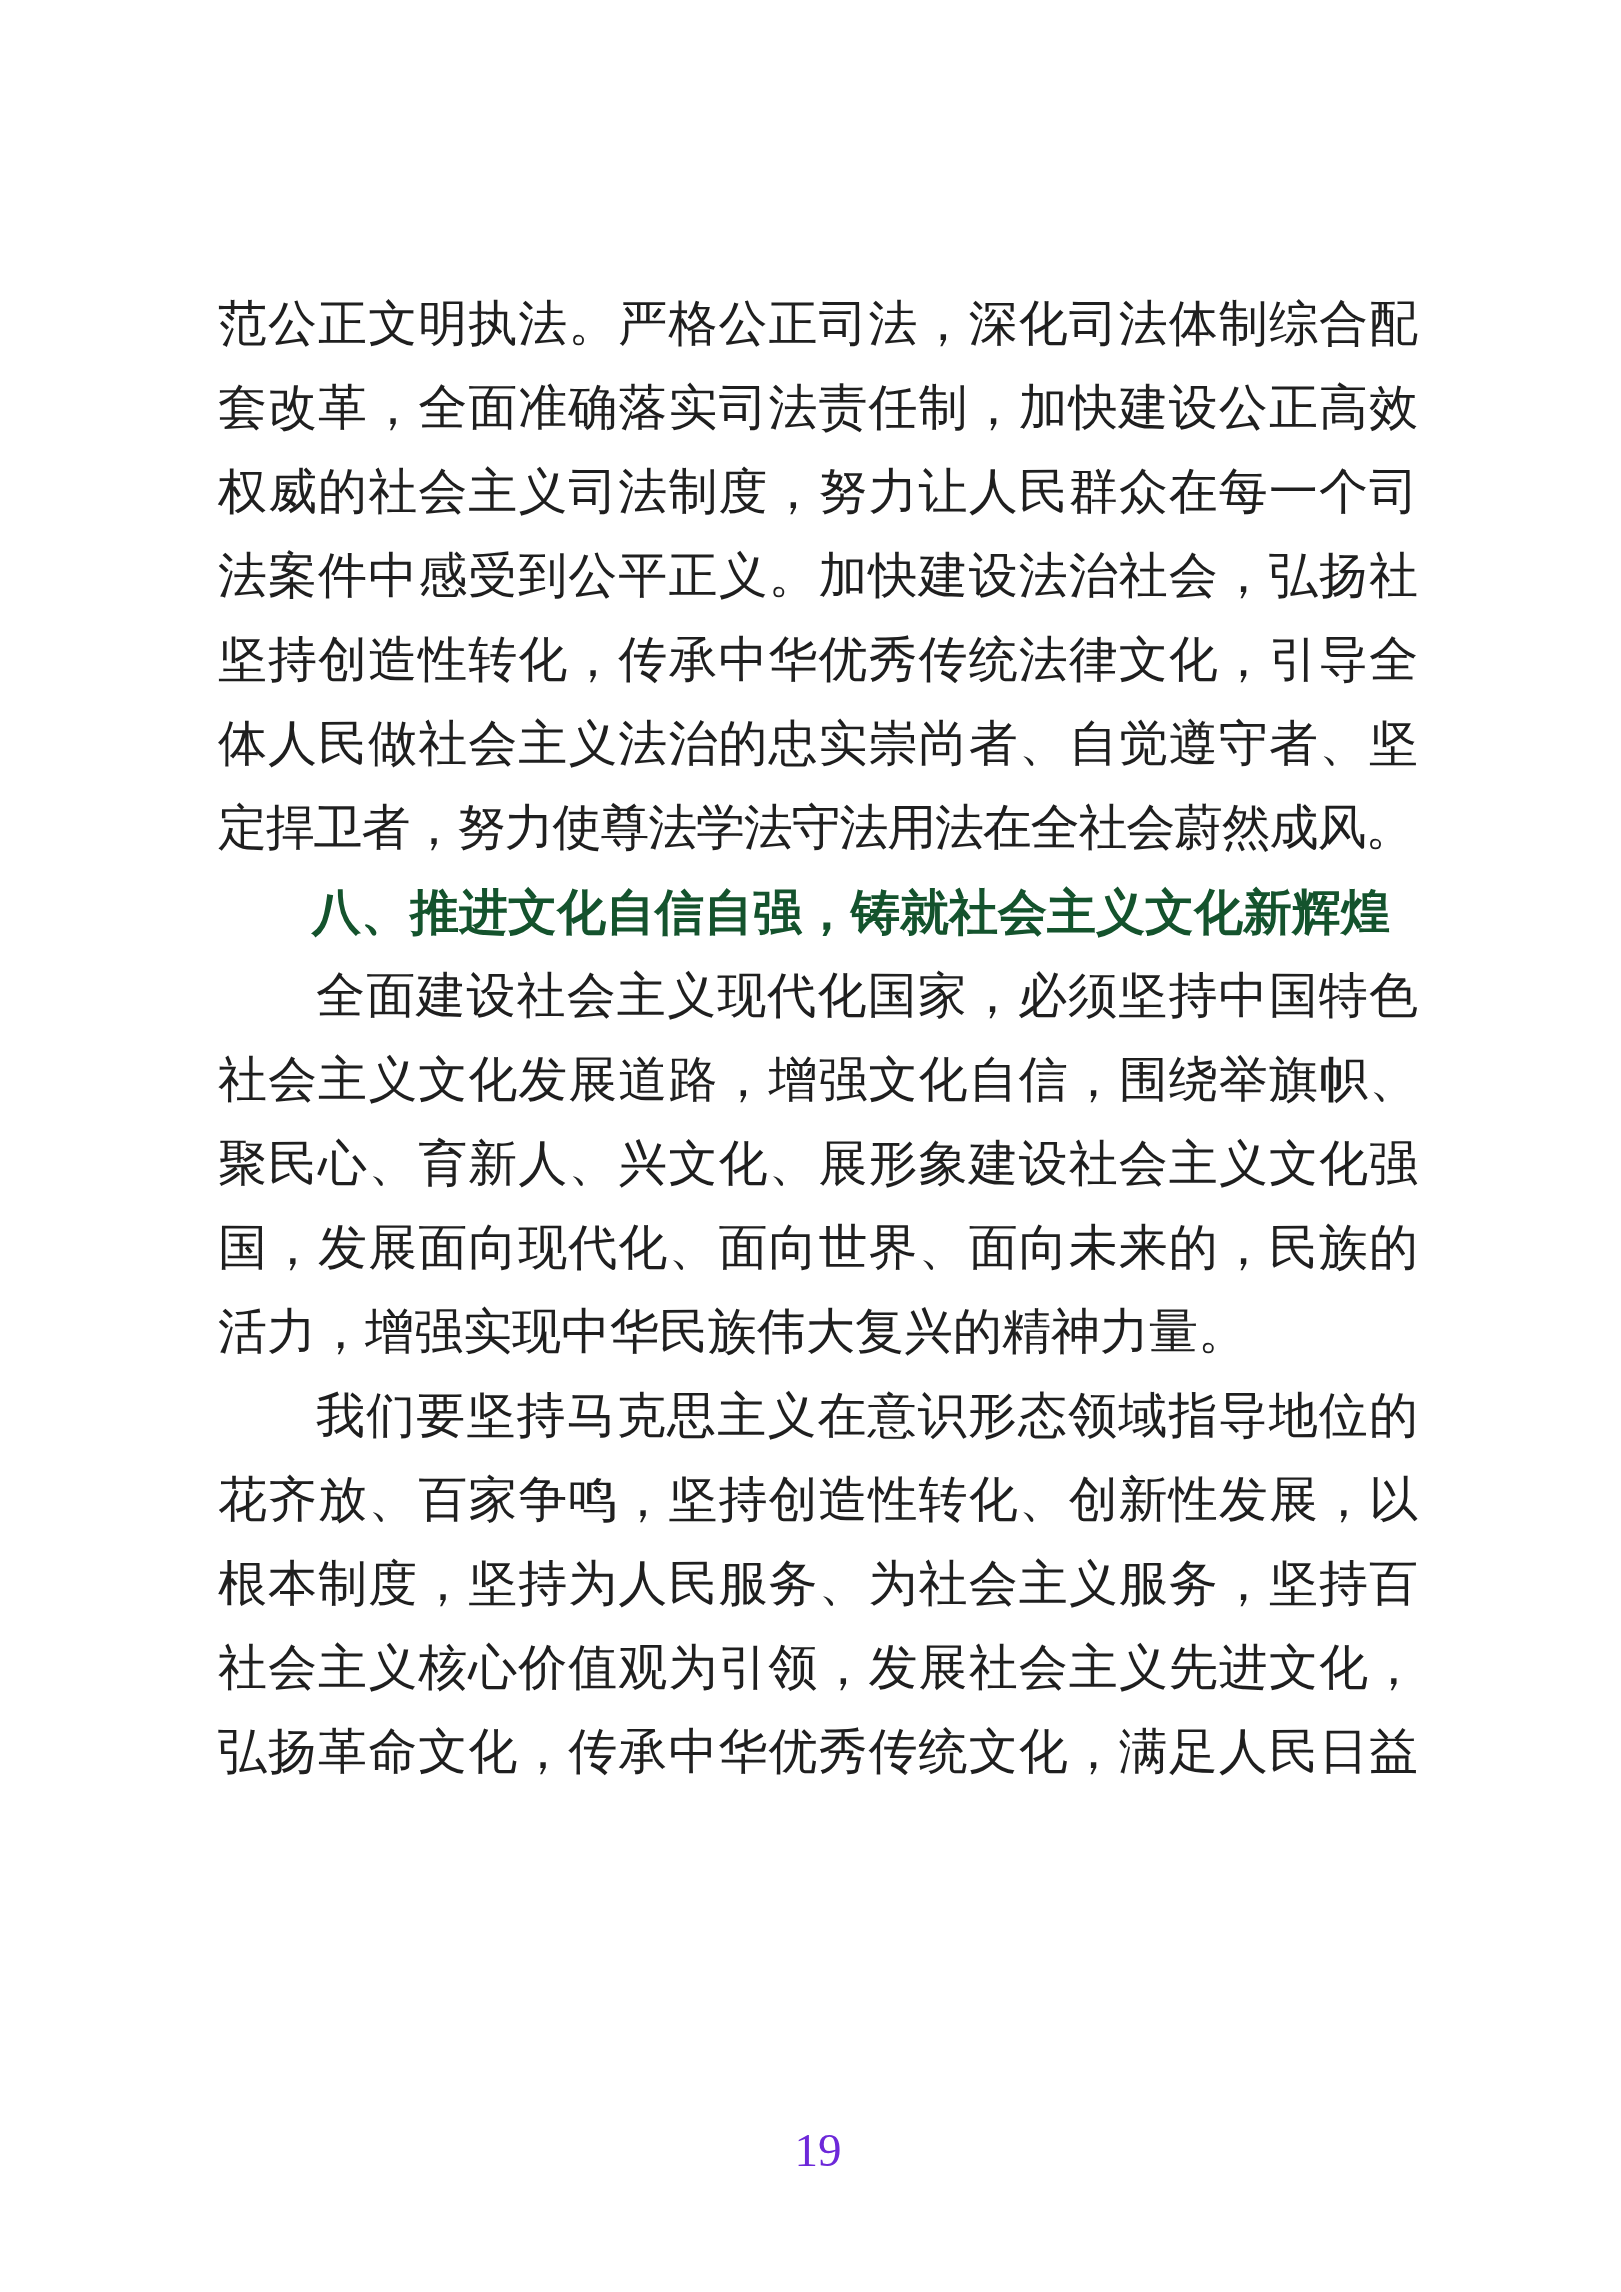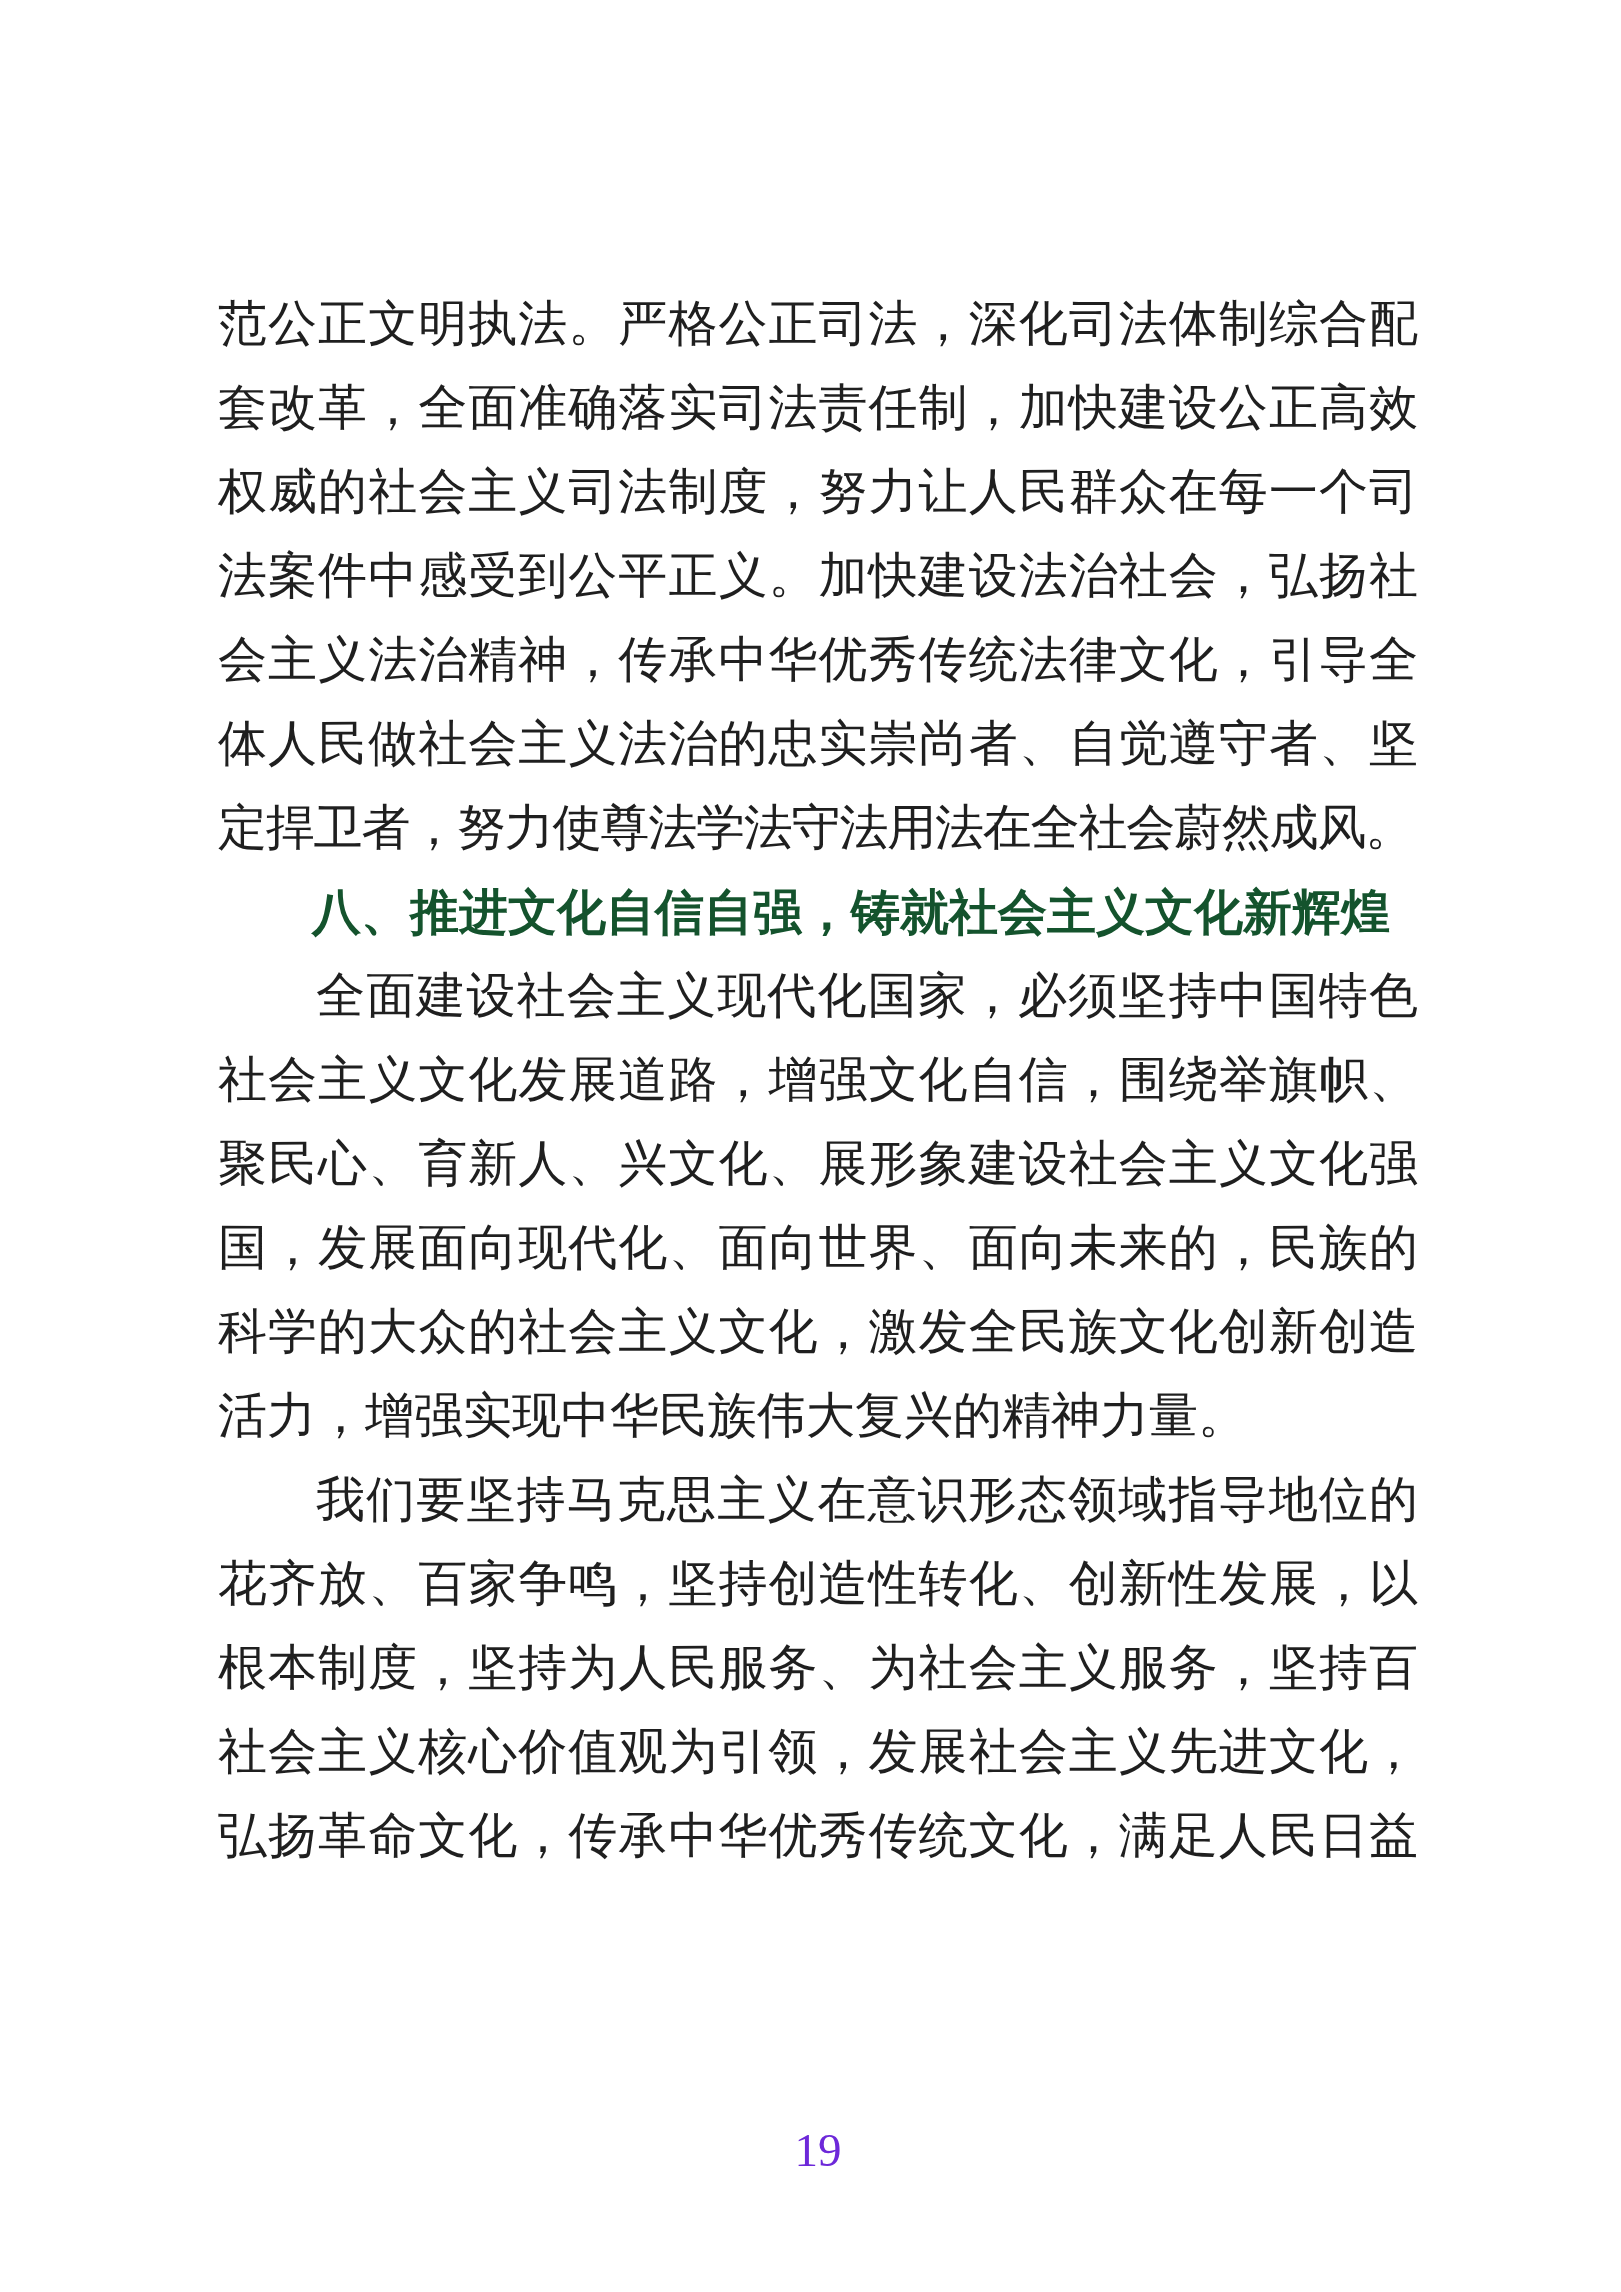--- a/index.html
+++ b/index.html
@@ -75,31 +75,30 @@
 </head>
 <body>
 
 <div class="page">
   <div class="text-block">
 
     <div class="line">范公正文明执法。严格公正司法，深化司法体制综合配</div>
     <div class="line">套改革，全面准确落实司法责任制，加快建设公正高效</div>
     <div class="line">权威的社会主义司法制度，努力让人民群众在每一个司</div>
     <div class="line">法案件中感受到公平正义。加快建设法治社会，弘扬社</div>
-    <div class="line">会主义法治精神，传承中华优秀传统法律文化，引导全</div>
+    <div class="line">坚持创造性转化，传承中华优秀传统法律文化，引导全</div>
     <div class="line">体人民做社会主义法治的忠实崇尚者、自觉遵守者、坚</div>
     <div class="line overfull">定捍卫者，努力使尊法学法守法用法在全社会蔚然成风。</div>
 
     <div class="line heading">八、推进文化自信自强，铸就社会主义文化新辉煌</div>
 
     <div class="line indent">全面建设社会主义现代化国家，必须坚持中国特色</div>
     <div class="line">社会主义文化发展道路，增强文化自信，围绕举旗帜、</div>
     <div class="line">聚民心、育新人、兴文化、展形象建设社会主义文化强</div>
     <div class="line">国，发展面向现代化、面向世界、面向未来的，民族的</div>
-    <div class="line">科学的大众的社会主义文化，激发全民族文化创新创造</div>
     <div class="line short">活力，增强实现中华民族伟大复兴的精神力量。</div>
 
     <div class="line indent">我们要坚持马克思主义在意识形态领域指导地位的</div>
     <div class="line">花齐放、百家争鸣，坚持创造性转化、创新性发展，以</div>
     <div class="line">根本制度，坚持为人民服务、为社会主义服务，坚持百</div>
     <div class="line">社会主义核心价值观为引领，发展社会主义先进文化，</div>
     <div class="line">弘扬革命文化，传承中华优秀传统文化，满足人民日益</div>
 
   </div>
 

